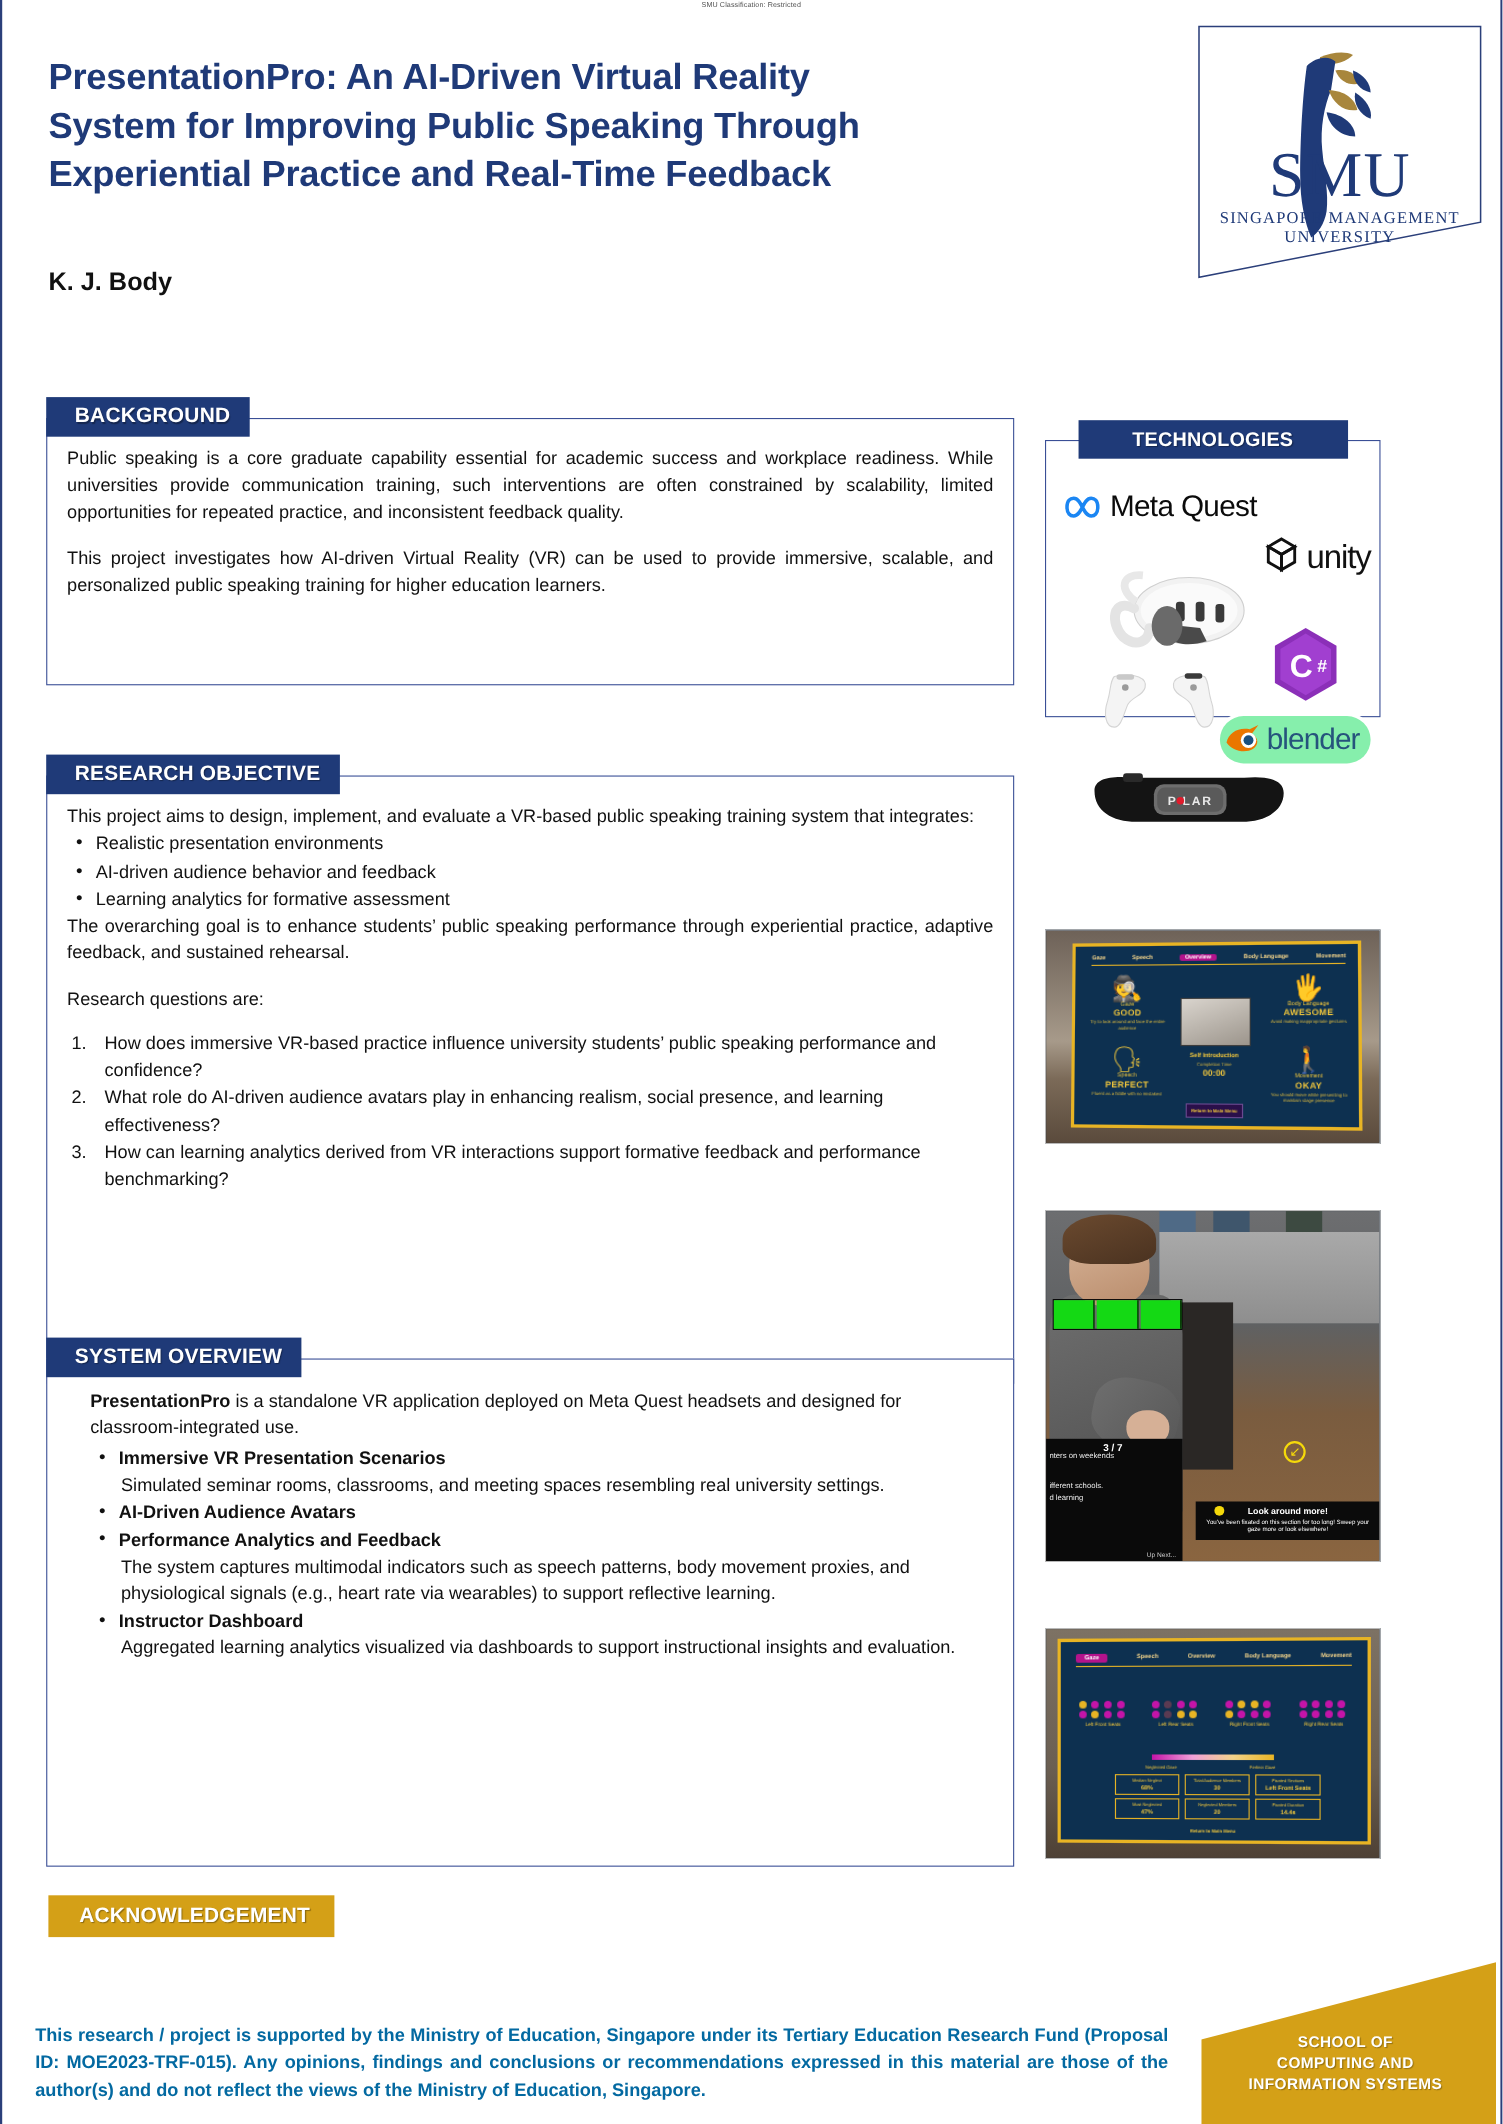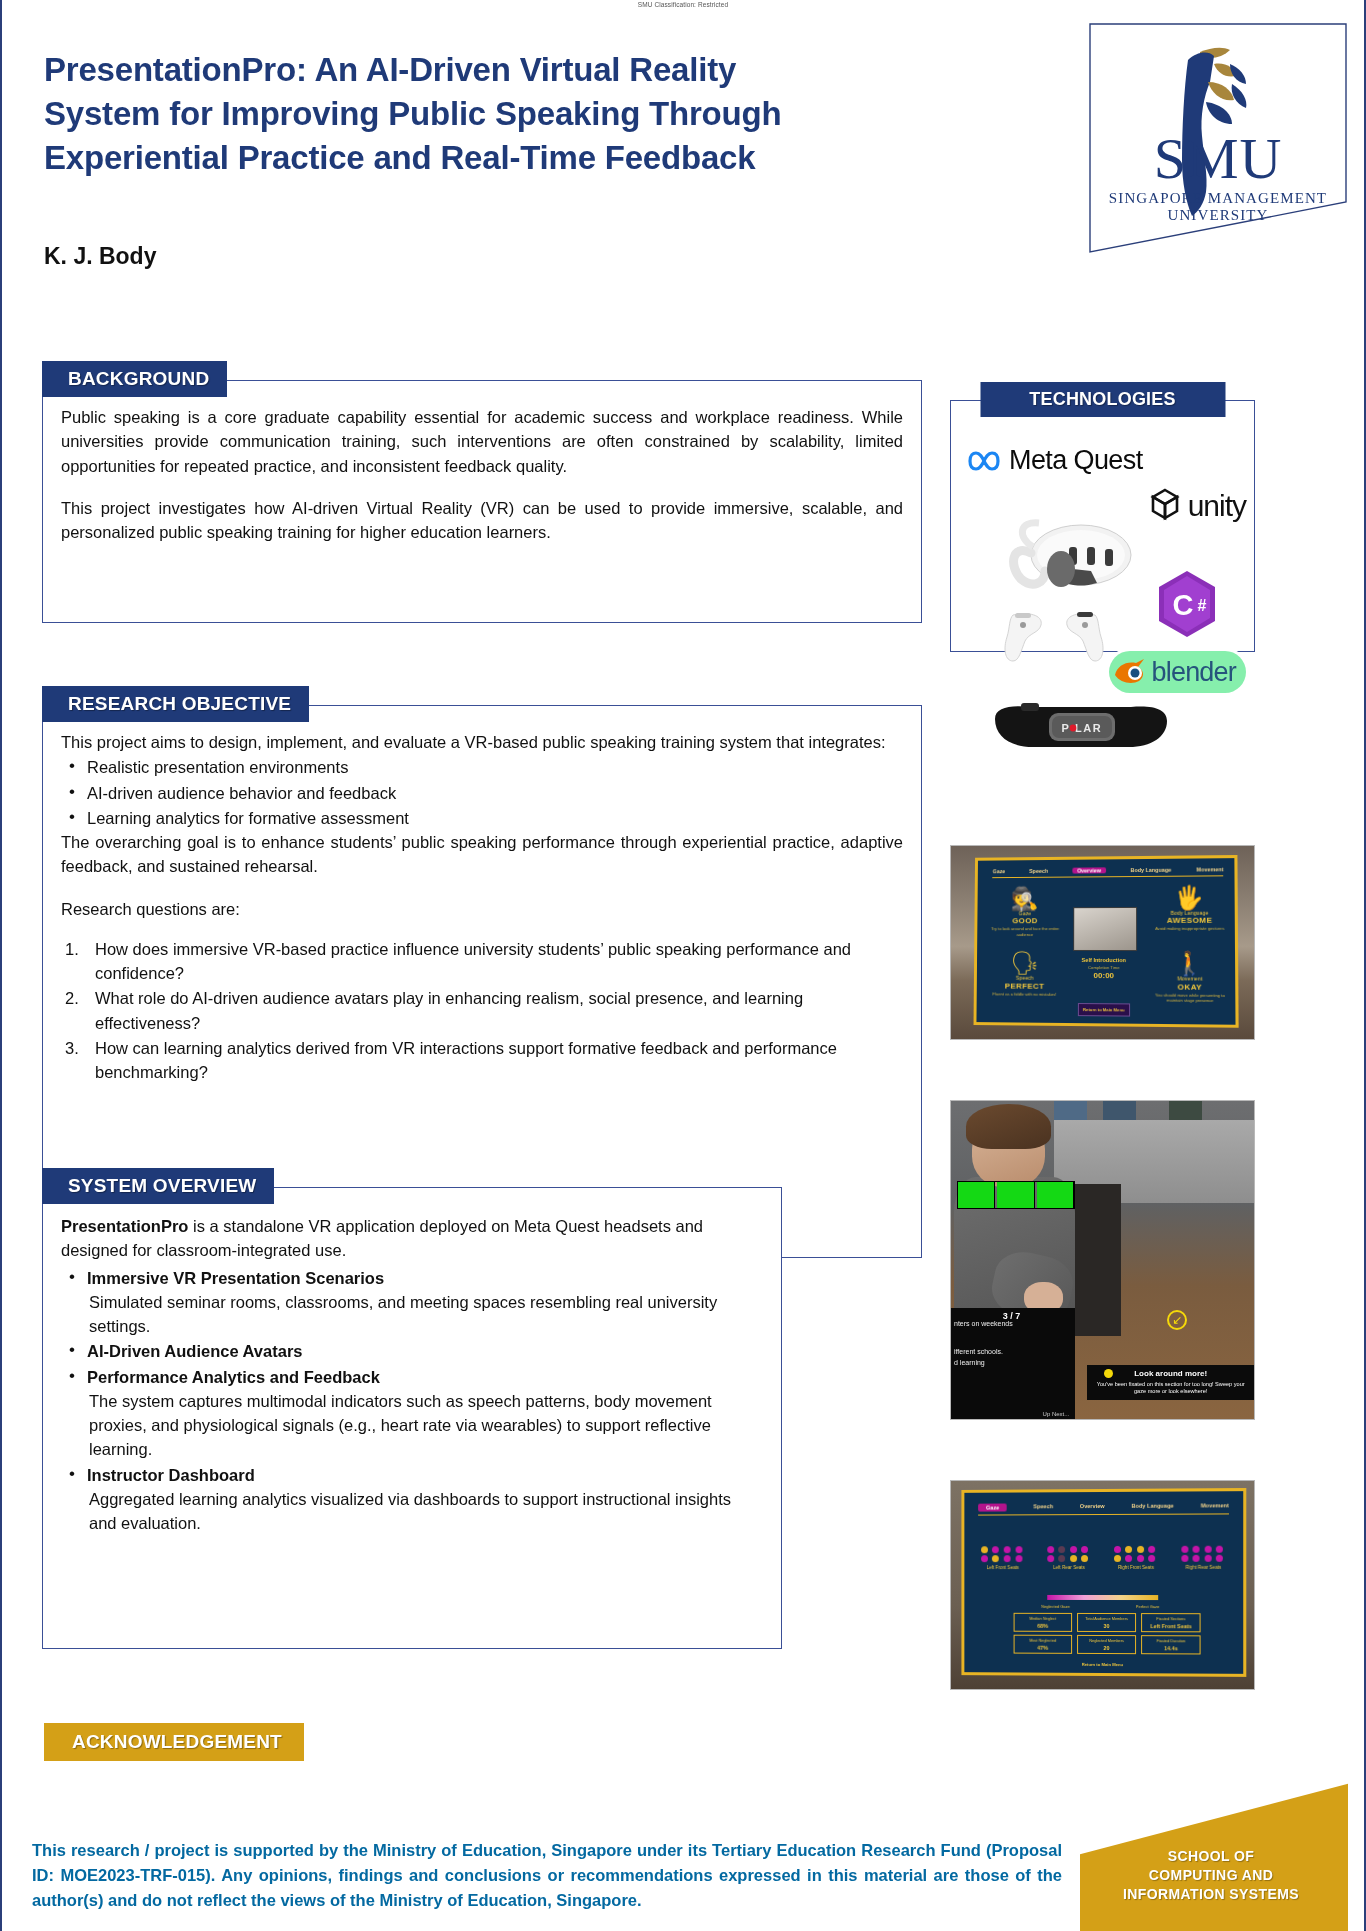--- a/index.html
+++ b/index.html
@@ -107,21 +107,21 @@
     content: counter(q) ".";
     position: absolute;
     left: 4px; top: 0;
   }
   .sub { display: block; padding-left: 2px; }
   b.lead { font-weight: bold; }
 
   
   #bg-card   { left: 40px;  top: 380px;  width: 880px; height: 155px; }
   #ro-card   { left: 40px;  top: 705px;  width: 880px; height: 255px; }
-  #so-card   { left: 40px;  top: 1187px; width: 740px; height: 155px; }
+  #so-card   { left: 40px;  top: 1235px; width: 880px; height: 155px; padding-left: 21px; }
   #ack-card  { left: 20px;  top: 1745px; width: 1060px; height: 60px; border: none; }
 
   #bg-card  { height: 243px; }
   #ro-card  { height: 553px; }
   #so-card  { height: 462px; }
 
   
   #tech-card { left: 948px; top: 400px; width: 305px; height: 252px; }
   #tech-card .card-head {
     left: 50%; transform: translateX(-50%);
@@ -260,21 +260,21 @@
   #ack-card .card-head { top: -22px; left: 22px; padding: 9px 22px 10px 28px; }
   #ack-body {
     position: absolute;
     left: 30px; top: 1838px; width: 1030px;
     font-size: 16.5px; line-height: 1.5; text-align: justify; color:#0369a1;font-weight:bold;
   }
 
   
   .scis {
     position: absolute;
-    right: 16px; bottom: 0;
+    right: 4px; bottom: 0;
     width: 268px; height: 160px;
   }
   .scis .shape {
     position:absolute; inset:0;
     background:#d4a017;
     clip-path: polygon(0% 52%, 100% 8%, 100% 100%, 0% 100%);
   }
   .scis .txt {
     position: absolute;
     left: 0; right: 6px; top: 76px;

